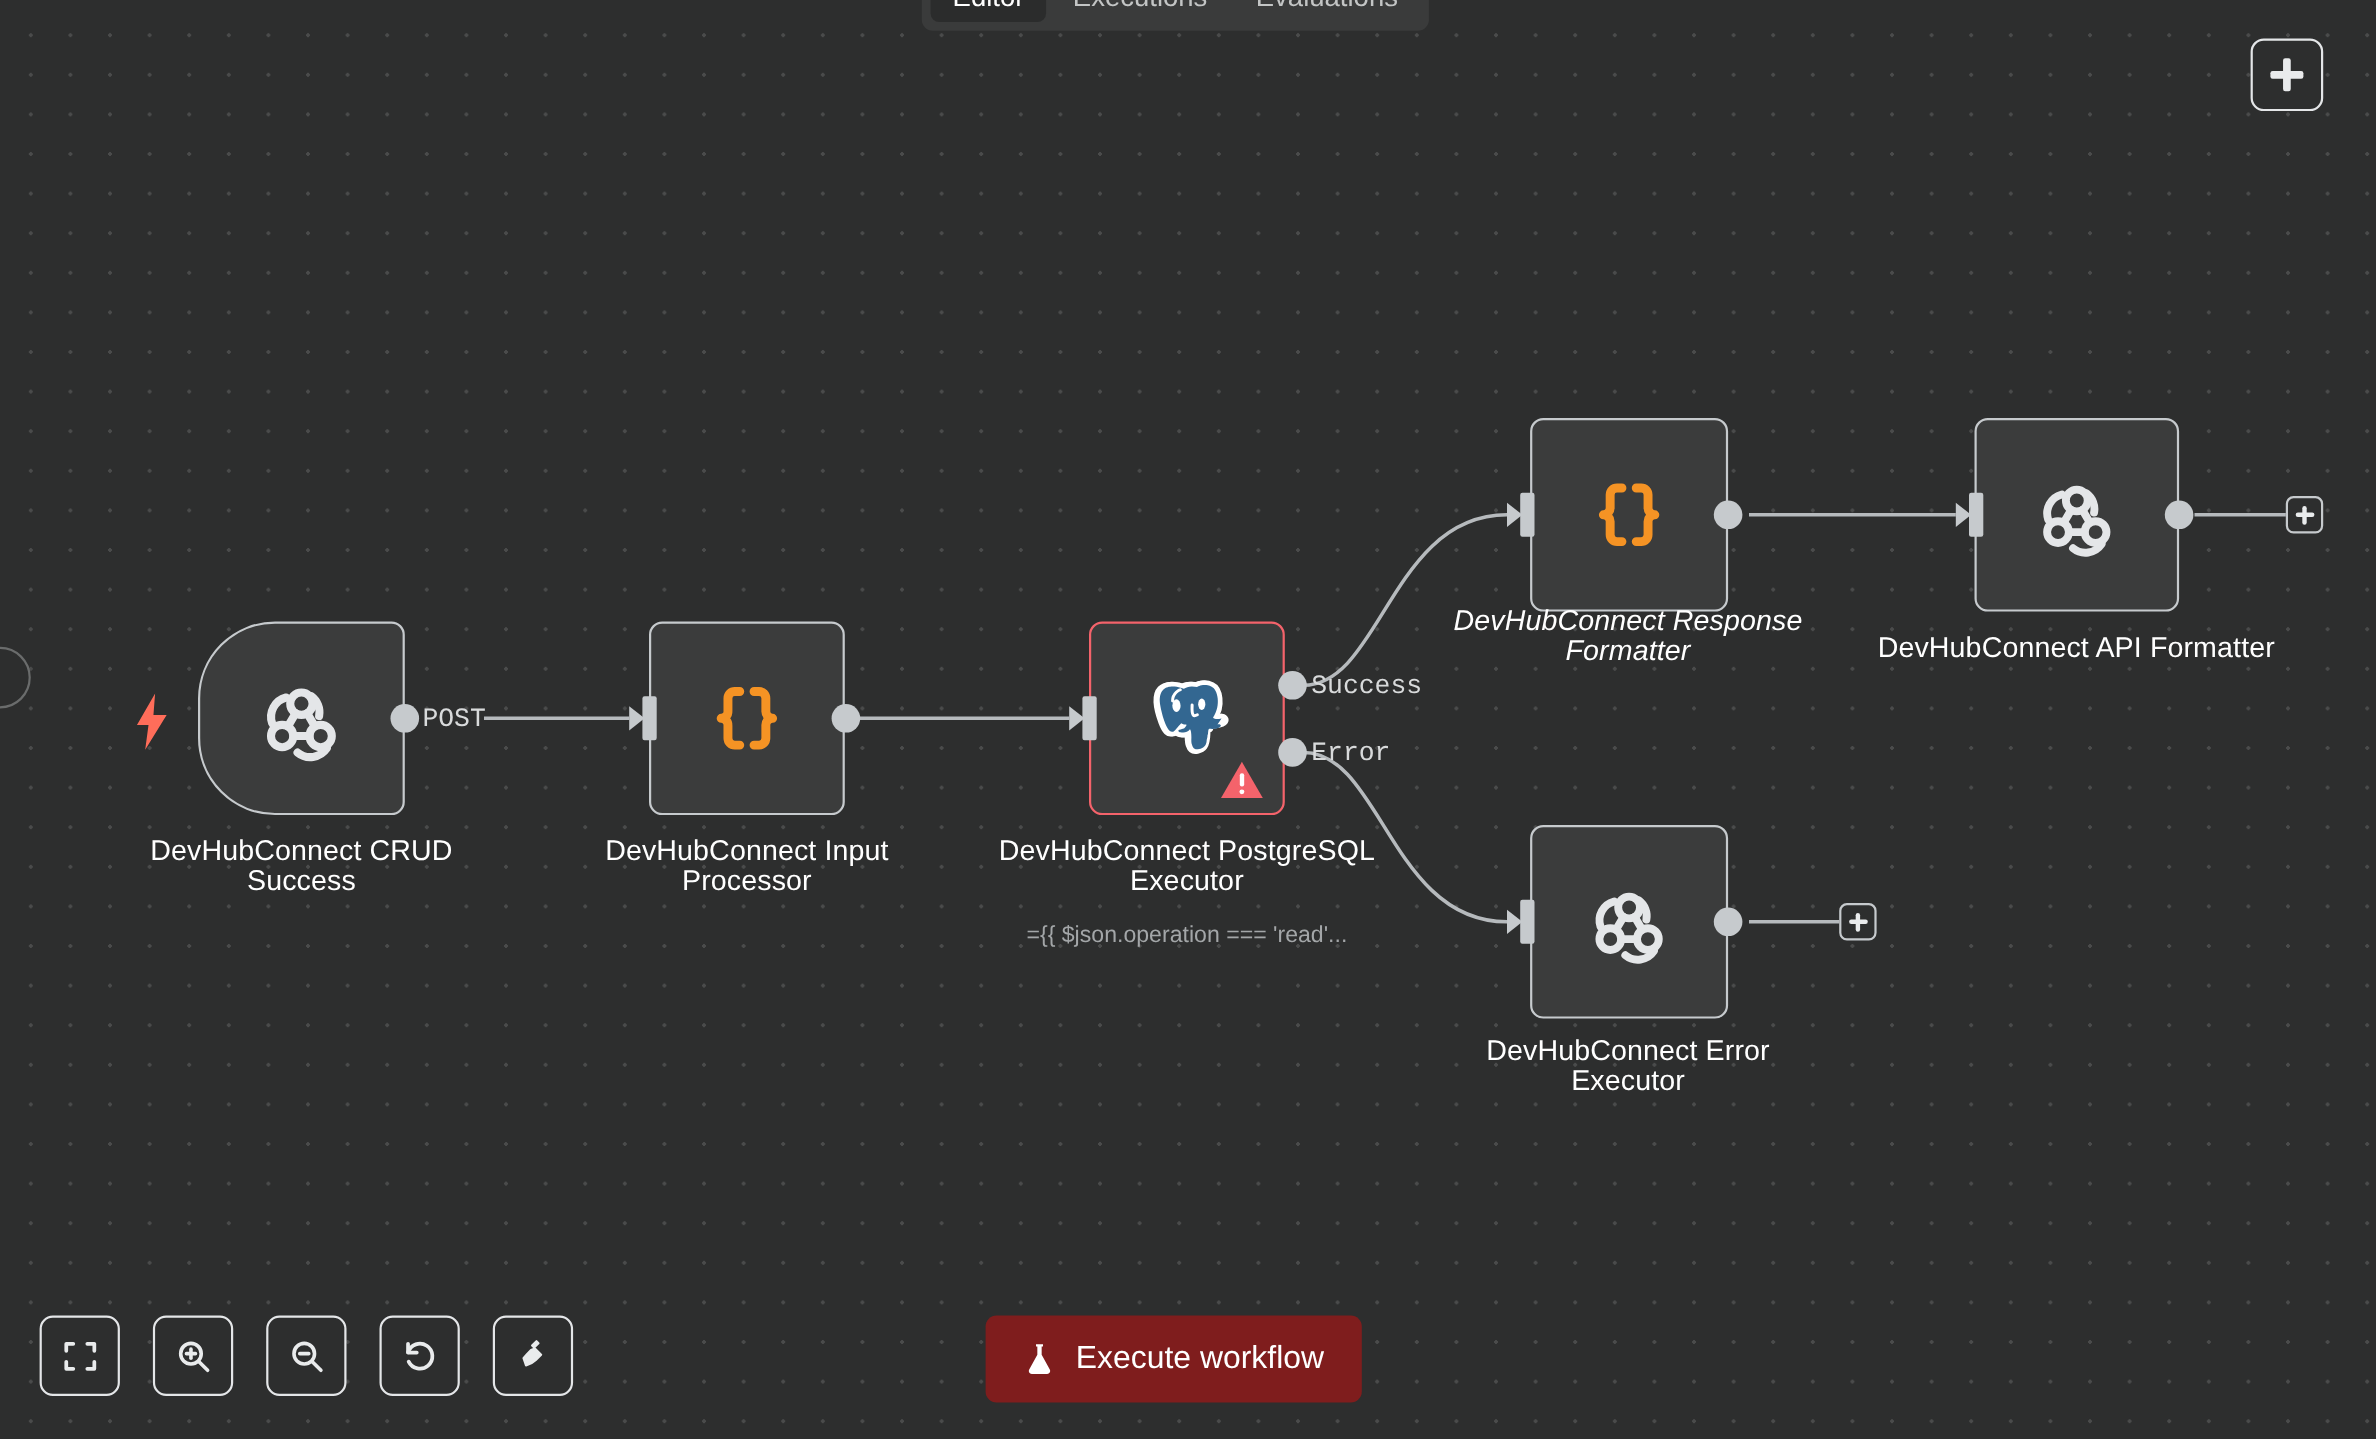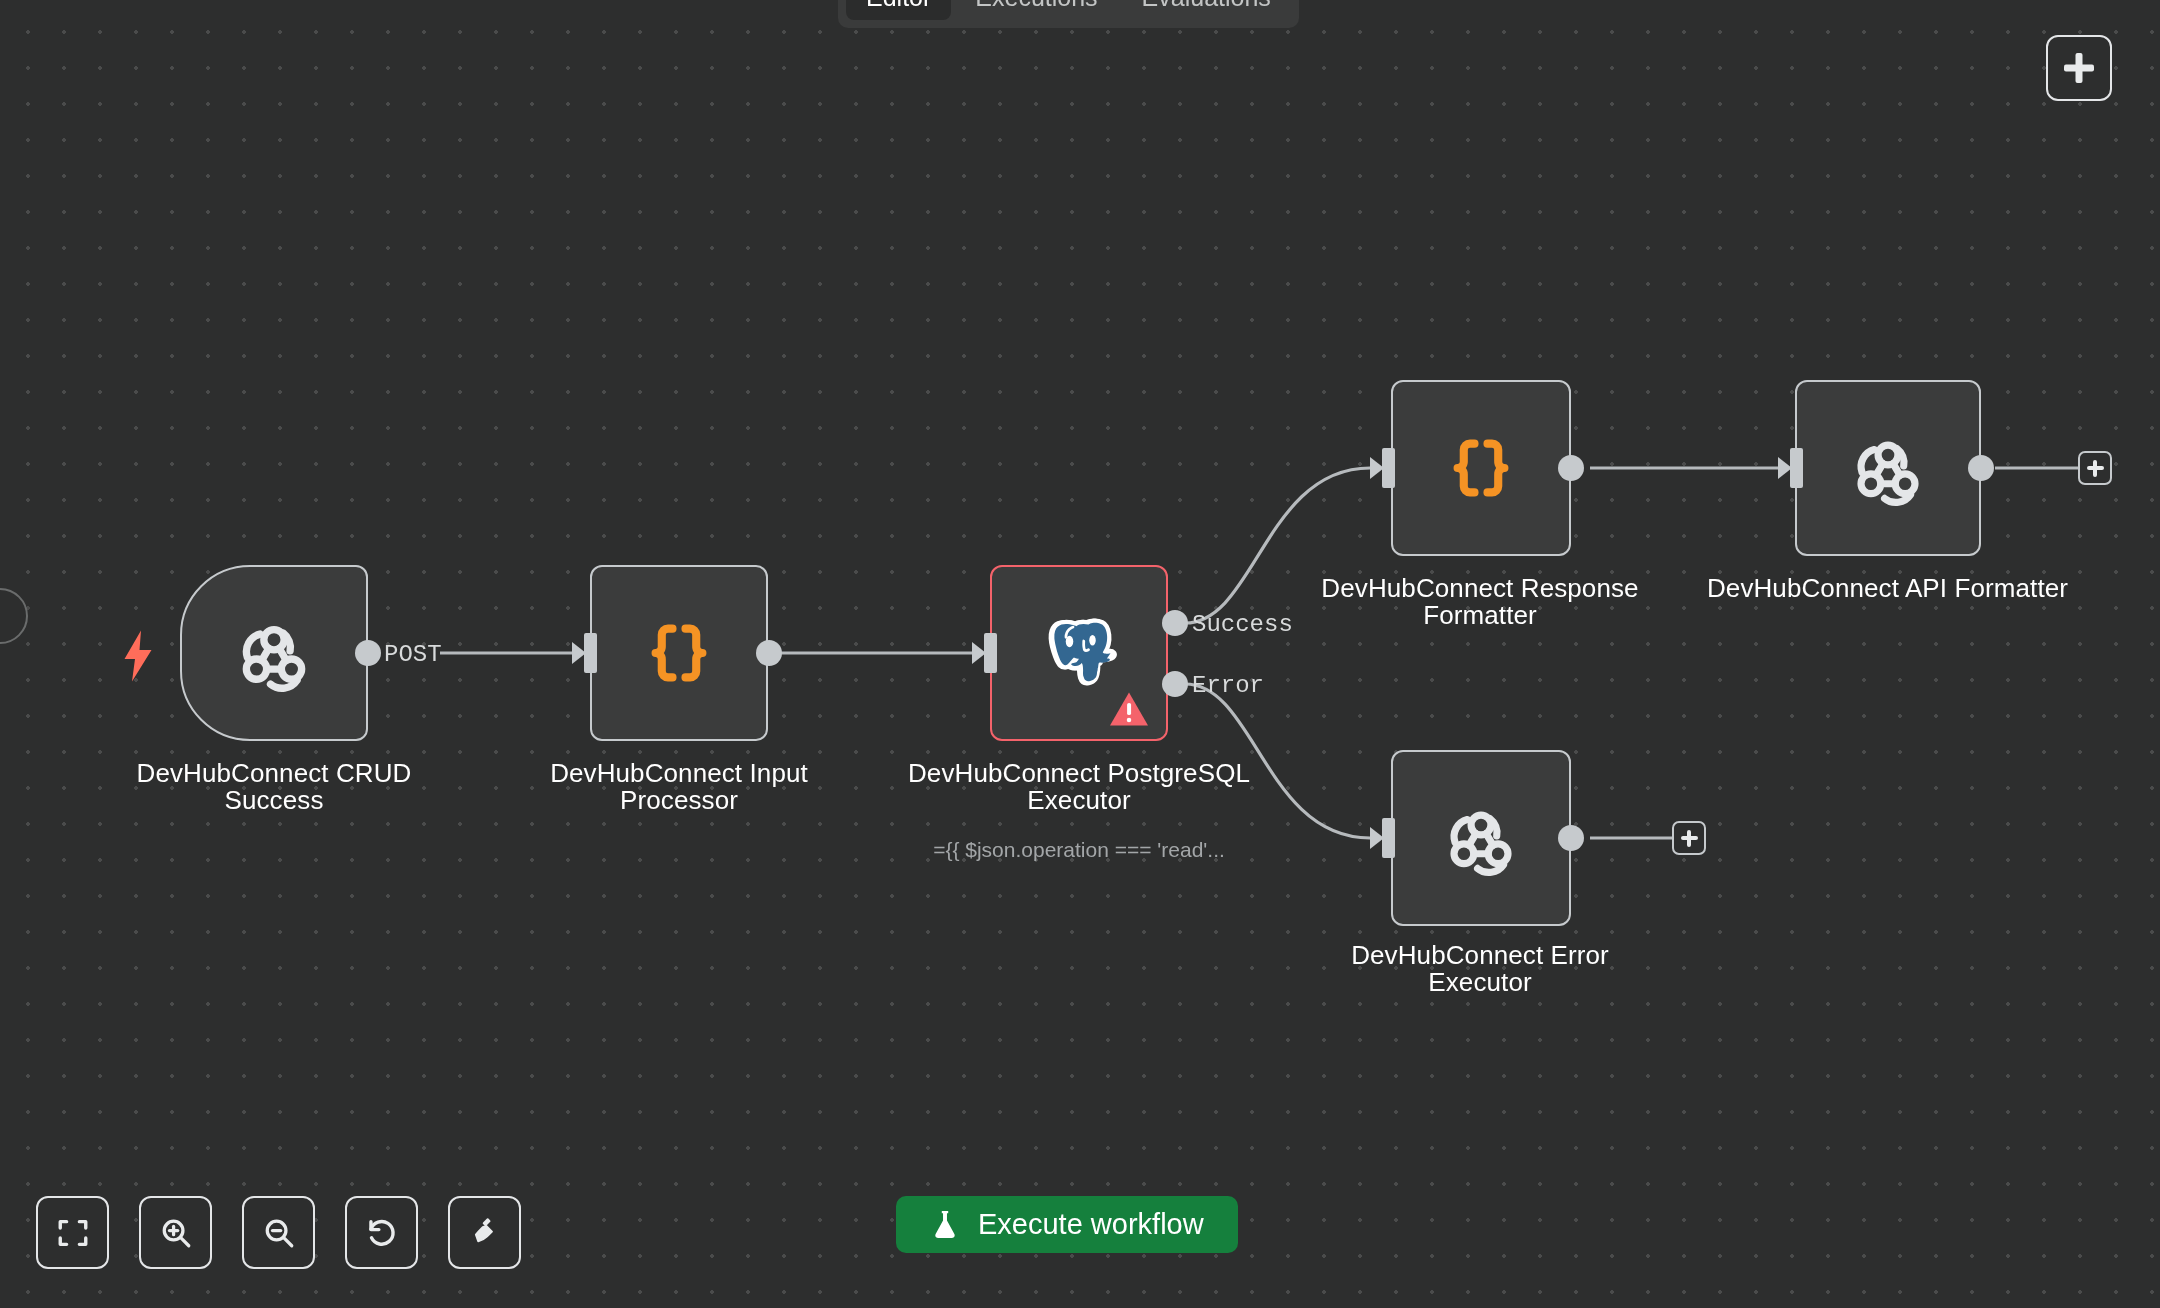--- a/index.html
+++ b/index.html
@@ -89,22 +89,22 @@
 
   
   .toolbar { position:absolute; left:36px; top:1196px; display:flex; gap:30px; z-index:30; }
   .tool-btn {
     width:73px; height:73px; border:2.5px solid #e4e6e8; border-radius:12px;
     background:#2d2e2e; display:flex; align-items:center; justify-content:center; cursor:pointer;
   }
 
   
   .exec-btn {
-    position:absolute; left:896px; top:1196px; height:57px; padding:0 34px;
-    background:#15803d; border:none; border-radius:10px; color:#fff;
+    position:absolute; left:896px; top:1196px; height:79px; padding:0 34px;
+    background:#7f1d1d; border:none; border-radius:10px; color:#fff;
     font-size:29px; font-family:"Liberation Sans", sans-serif;
     display:flex; align-items:center; gap:18px; cursor:pointer; z-index:30;
   }
 
   
   .edge-circle {
     position:absolute; left:-28px; top:588px; width:56px; height:56px;
     border:2.5px solid #6a6c6c; border-radius:50%; z-index:15;
   }
 </style>
@@ -224,21 +224,21 @@
 </div>
 <div class="node" style="left:1391px; top:380px; width:180px; height:176px;">
   <svg width="78" height="78" viewBox="0 0 24 24">
     <g fill="none" stroke="#f59324" stroke-width="2.5" stroke-linecap="round" stroke-linejoin="round">
       <path d="M10 4.5 H8.6 A1.9 1.9 0 0 0 6.7 6.4 V10 A1.9 1.9 0 0 1 4.8 12 A1.9 1.9 0 0 1 6.7 14 V17.6 A1.9 1.9 0 0 0 8.6 19.5 H10"></path>
       <path d="M14 4.5 H15.4 A1.9 1.9 0 0 1 17.3 6.4 V10 A1.9 1.9 0 0 0 19.2 12 A1.9 1.9 0 0 0 17.3 14 V17.6 A1.9 1.9 0 0 1 15.4 19.5 H14"></path>
     </g>
   </svg>
 </div>
 <div class="out-dot" style="left:1558px; top:455px;"></div>
-<div class="node-label" style="left:1300px; top:575px; width:360px;">DevHubConnect Response Formatter</div>
+<div class="node-label" style="left:1300px; top:551px; width:360px;font-style:italic;">DevHubConnect Response Formatter</div>
 
 <div class="in-port" style="left:1778px; top:448px; width:40px; height:40px;">
   <span class="tri"></span>
   <span class="bar"></span>
 </div>
 <div class="node" style="left:1795px; top:380px; width:186px; height:176px;">
   <svg width="82" height="82" viewBox="0 0 24 24">
     <g fill="none" stroke="#e4e6e8" stroke-width="2.1" stroke-linecap="round">
       <circle cx="12" cy="8.2" r="2.9"></circle>
       <circle cx="7" cy="16.6" r="2.9"></circle>

